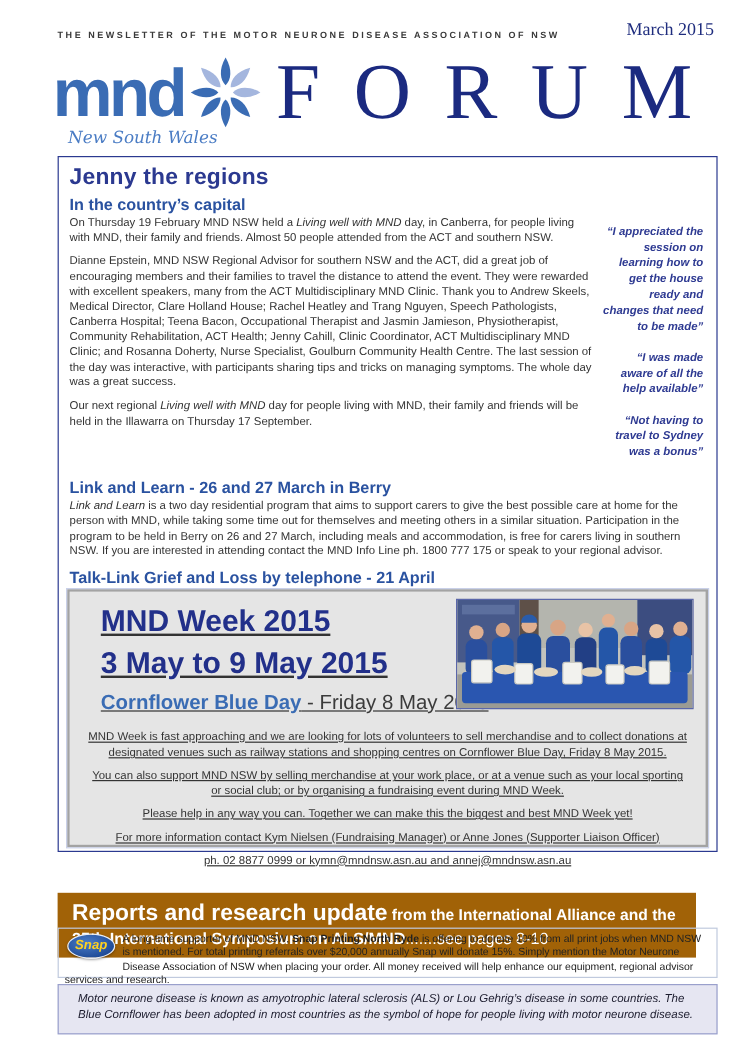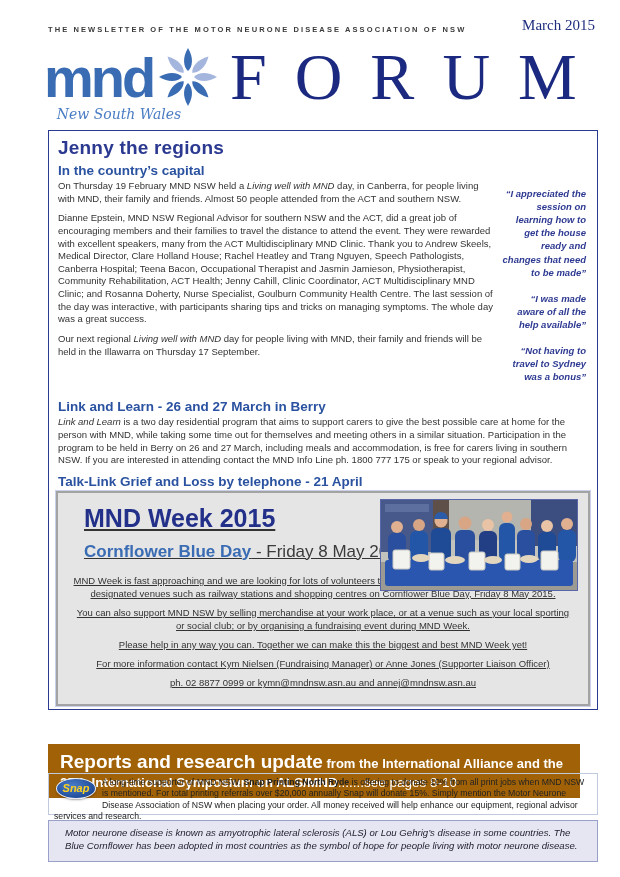--- a/index.html
+++ b/index.html
@@ -150,20 +150,21 @@
 
     <div class="h2">Link and Learn - 26 and 27 March in Berry</div>
     <p class="body-p"><i>Link and Learn</i><span> is a two day residential program that aims to support carers to give the best possible care at home for the person with MND, while taking some time out for themselves and meeting others in a similar situation. Participation in the program to be held in Berry on 26 and 27 March, including meals and accommodation, is free for carers living in southern NSW. If you are interested in attending contact the MND Info Line ph. 1800 777 175 or speak to your regional advisor.</span></p>
 
     <div class="h2">Talk-Link Grief and Loss by telephone - 21 April</div>
     <p class="body-p"><span>Carers NSW and  MND NSW have partnered to offer the </span><i>Grief and Loss Talk-Link</i><span> program to former carers of someone with MND. This is a six-week telephone program (one hour per week), for adults, facilitated by professional counsellors. Registrations for the program commencing  21 April, close on 16 April. Register early as places are limited. For more information or to register contact the Carers NSW Carer Line ph. 1800 242 636.</span></p>
 
     <div class="week-box">
       <div class="week-titles">
         <div class="week-t1">MND Week 2015</div>
+        <div class="week-t2">3 May to 9 May 2015</div>
         <div class="week-sub"><span class="day">Cornflower Blue Day</span><span class="date"> - Friday 8 May 2015</span></div>
       </div>
       <div class="week-photo">
         <svg width="196" height="90" viewBox="0 0 196 90">
           <rect x="0" y="0" width="196" height="90" fill="#c2c3bd"></rect>
           <rect x="0" y="0" width="52" height="52" fill="#47598a"></rect>
           <rect x="4" y="4" width="44" height="8" fill="#5c6f9e"></rect>
           <rect x="52" y="0" width="16" height="60" fill="#5e5048"></rect>
           <rect x="150" y="0" width="46" height="46" fill="#3c4d80"></rect>
           <rect x="68" y="0" width="82" height="40" fill="#b4b5ae"></rect>

